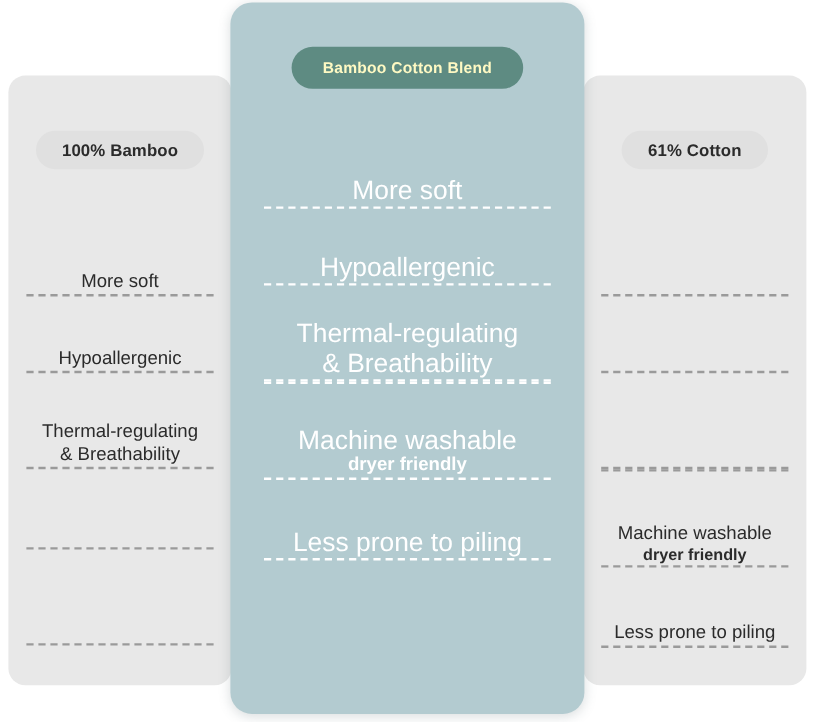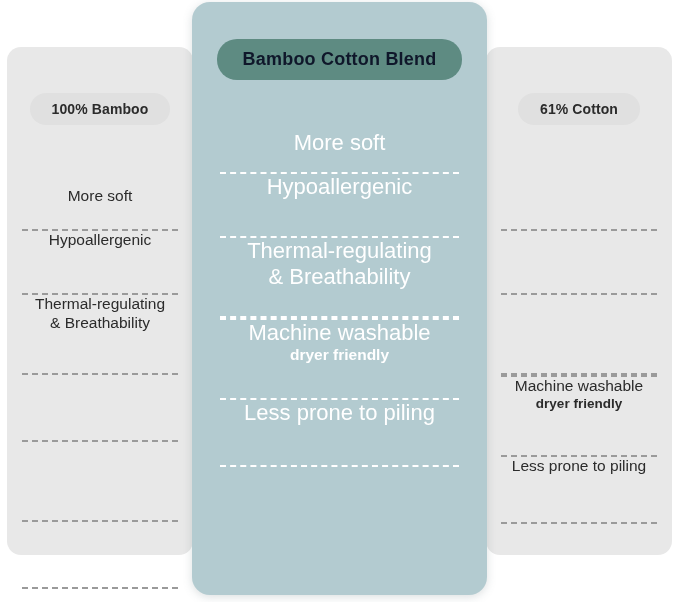--- a/index.html
+++ b/index.html
@@ -22,21 +22,21 @@
   }
 
   
   .panel {
     position: absolute;
     box-sizing: border-box;
     border-radius: 14px;
   }
 
   .panel-side {
-    top: 47px;
+    top: 63px;
     width: 186px;
     height: 508px;
     background: #e8e8e8;
     padding: 0 10px;
   }
   .panel-left  { left: 7px; }
   .panel-right { left: 486px; }
 
   .panel-center {
     left: 192px;
@@ -69,43 +69,43 @@
   .badge-side {
     background: #e0e0e0;
     color: #2b2b2b;
     font-size: 14px;
     font-weight: bold;
     letter-spacing: 0.1px;
     padding: 8px 22px;
   }
   .badge-center {
     background: #5e8b82;
-    color: #0f172a;
-    font-size: 18px;
+    color: #fef9c3;
+    font-size: 13px;
     font-weight: bold;
     letter-spacing: 0.2px;
     padding: 10px 26px;
     border-radius: 20px;
   }
 
   
   .rows {
     position: absolute;
     left: 14px;
     right: 14px;
   }
   .panel-side .rows { top: 140px; }
   .panel-center .rows { top: 128px; left: 22px; right: 22px; }
 
   .row {
     box-sizing: border-box;
     display: flex;
     flex-direction: column;
     align-items: center;
-    justify-content: flex-start;
+    justify-content: flex-end;
     text-align: center;
   }
   .row-line {
     height: 0;
     border-bottom: 2px dashed #9a9a9a;
     margin: 0 1px;
   }
   .panel-center .row-line {
     border-bottom: 2px dashed #ffffff;
     margin: 0 6px;

